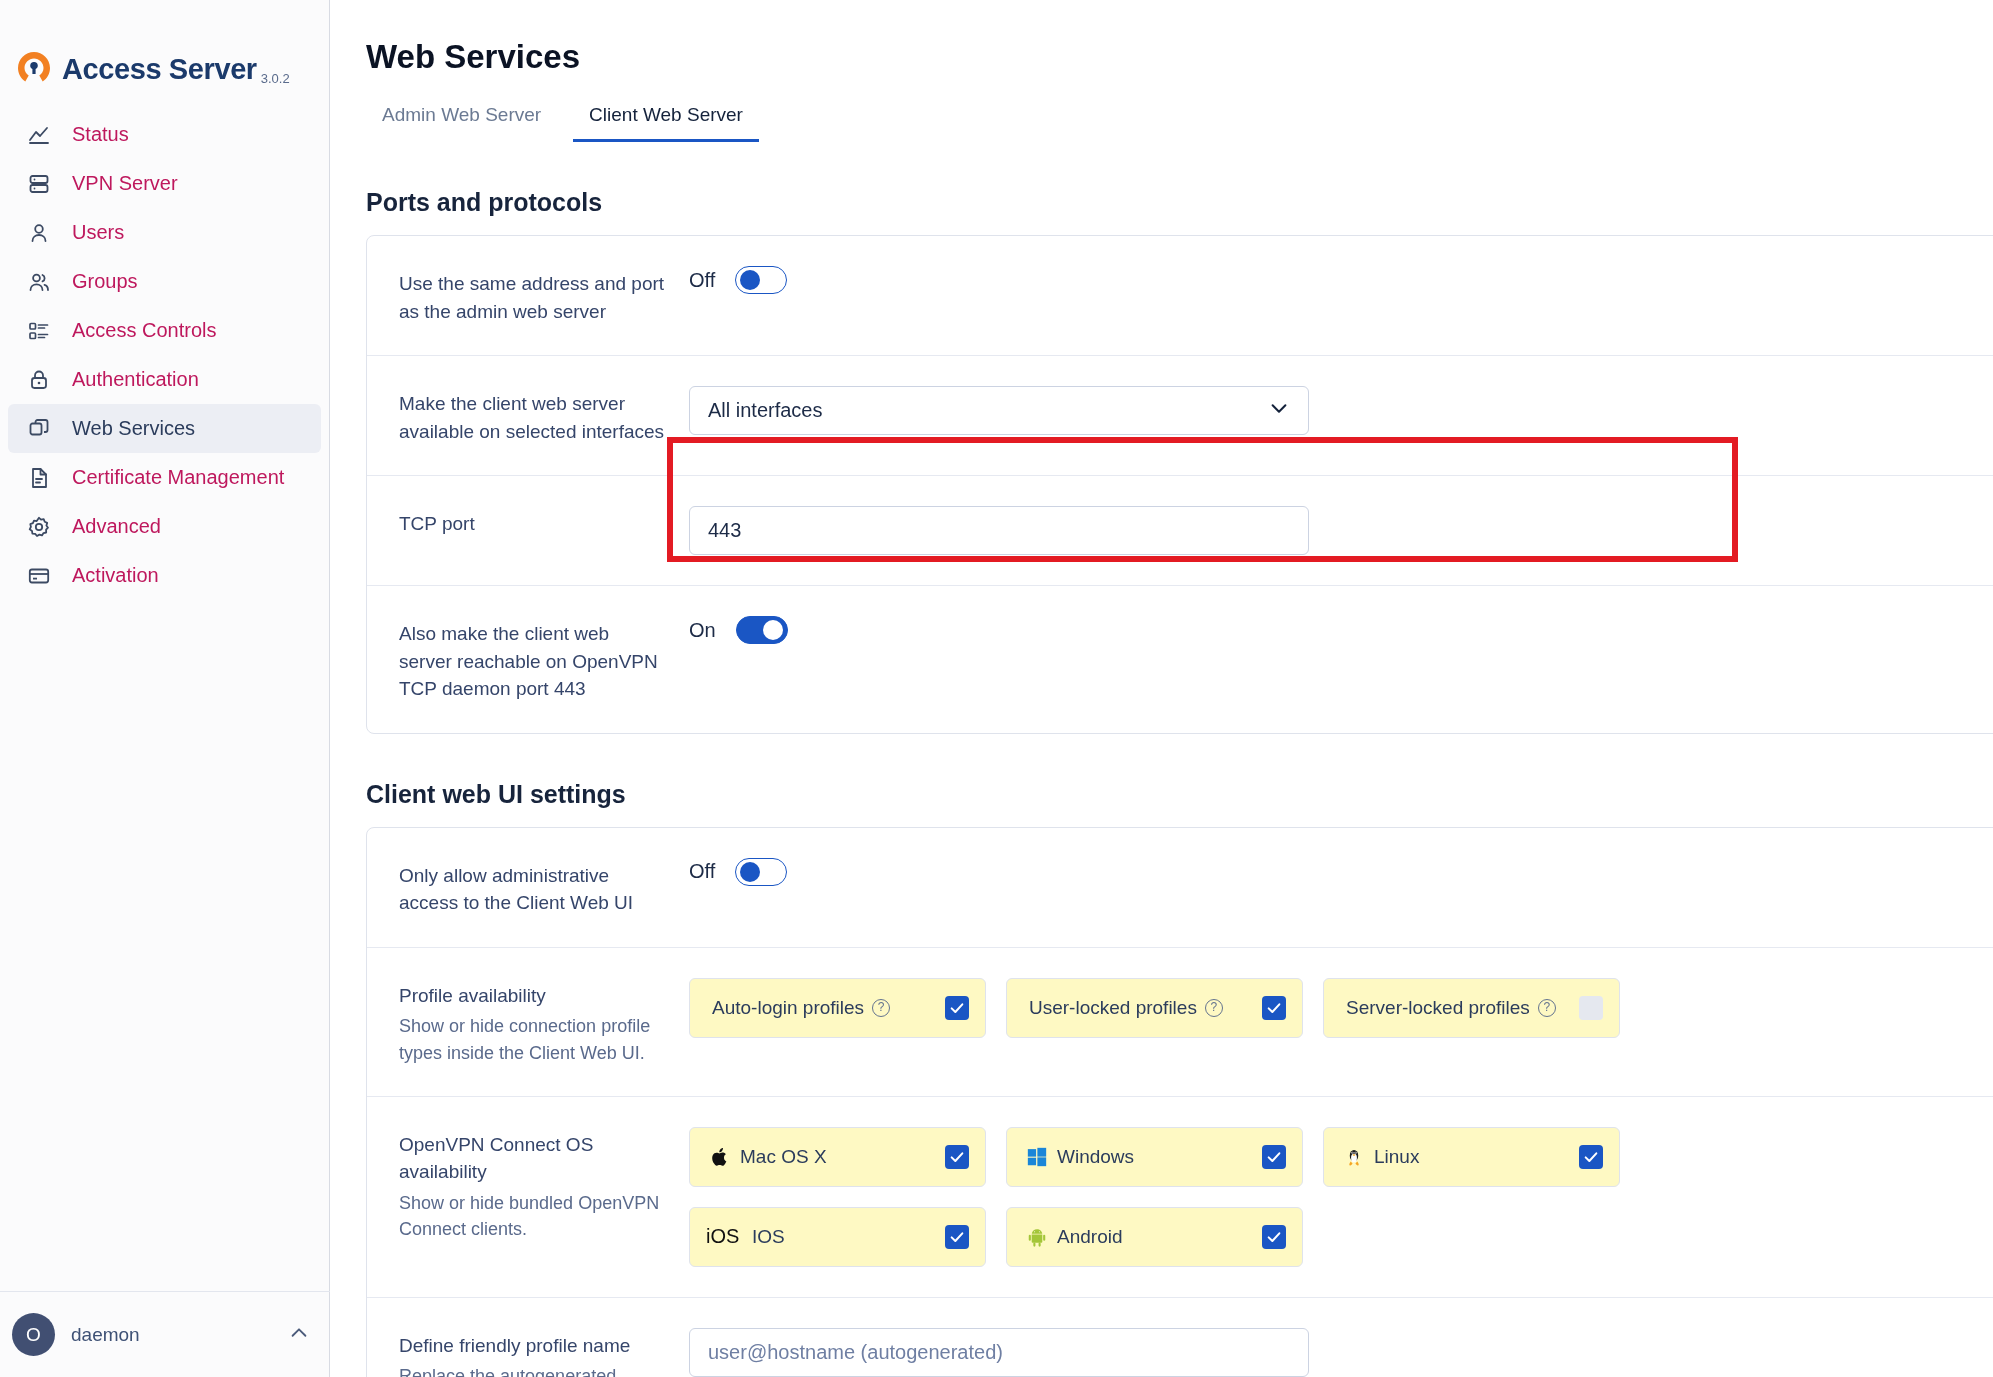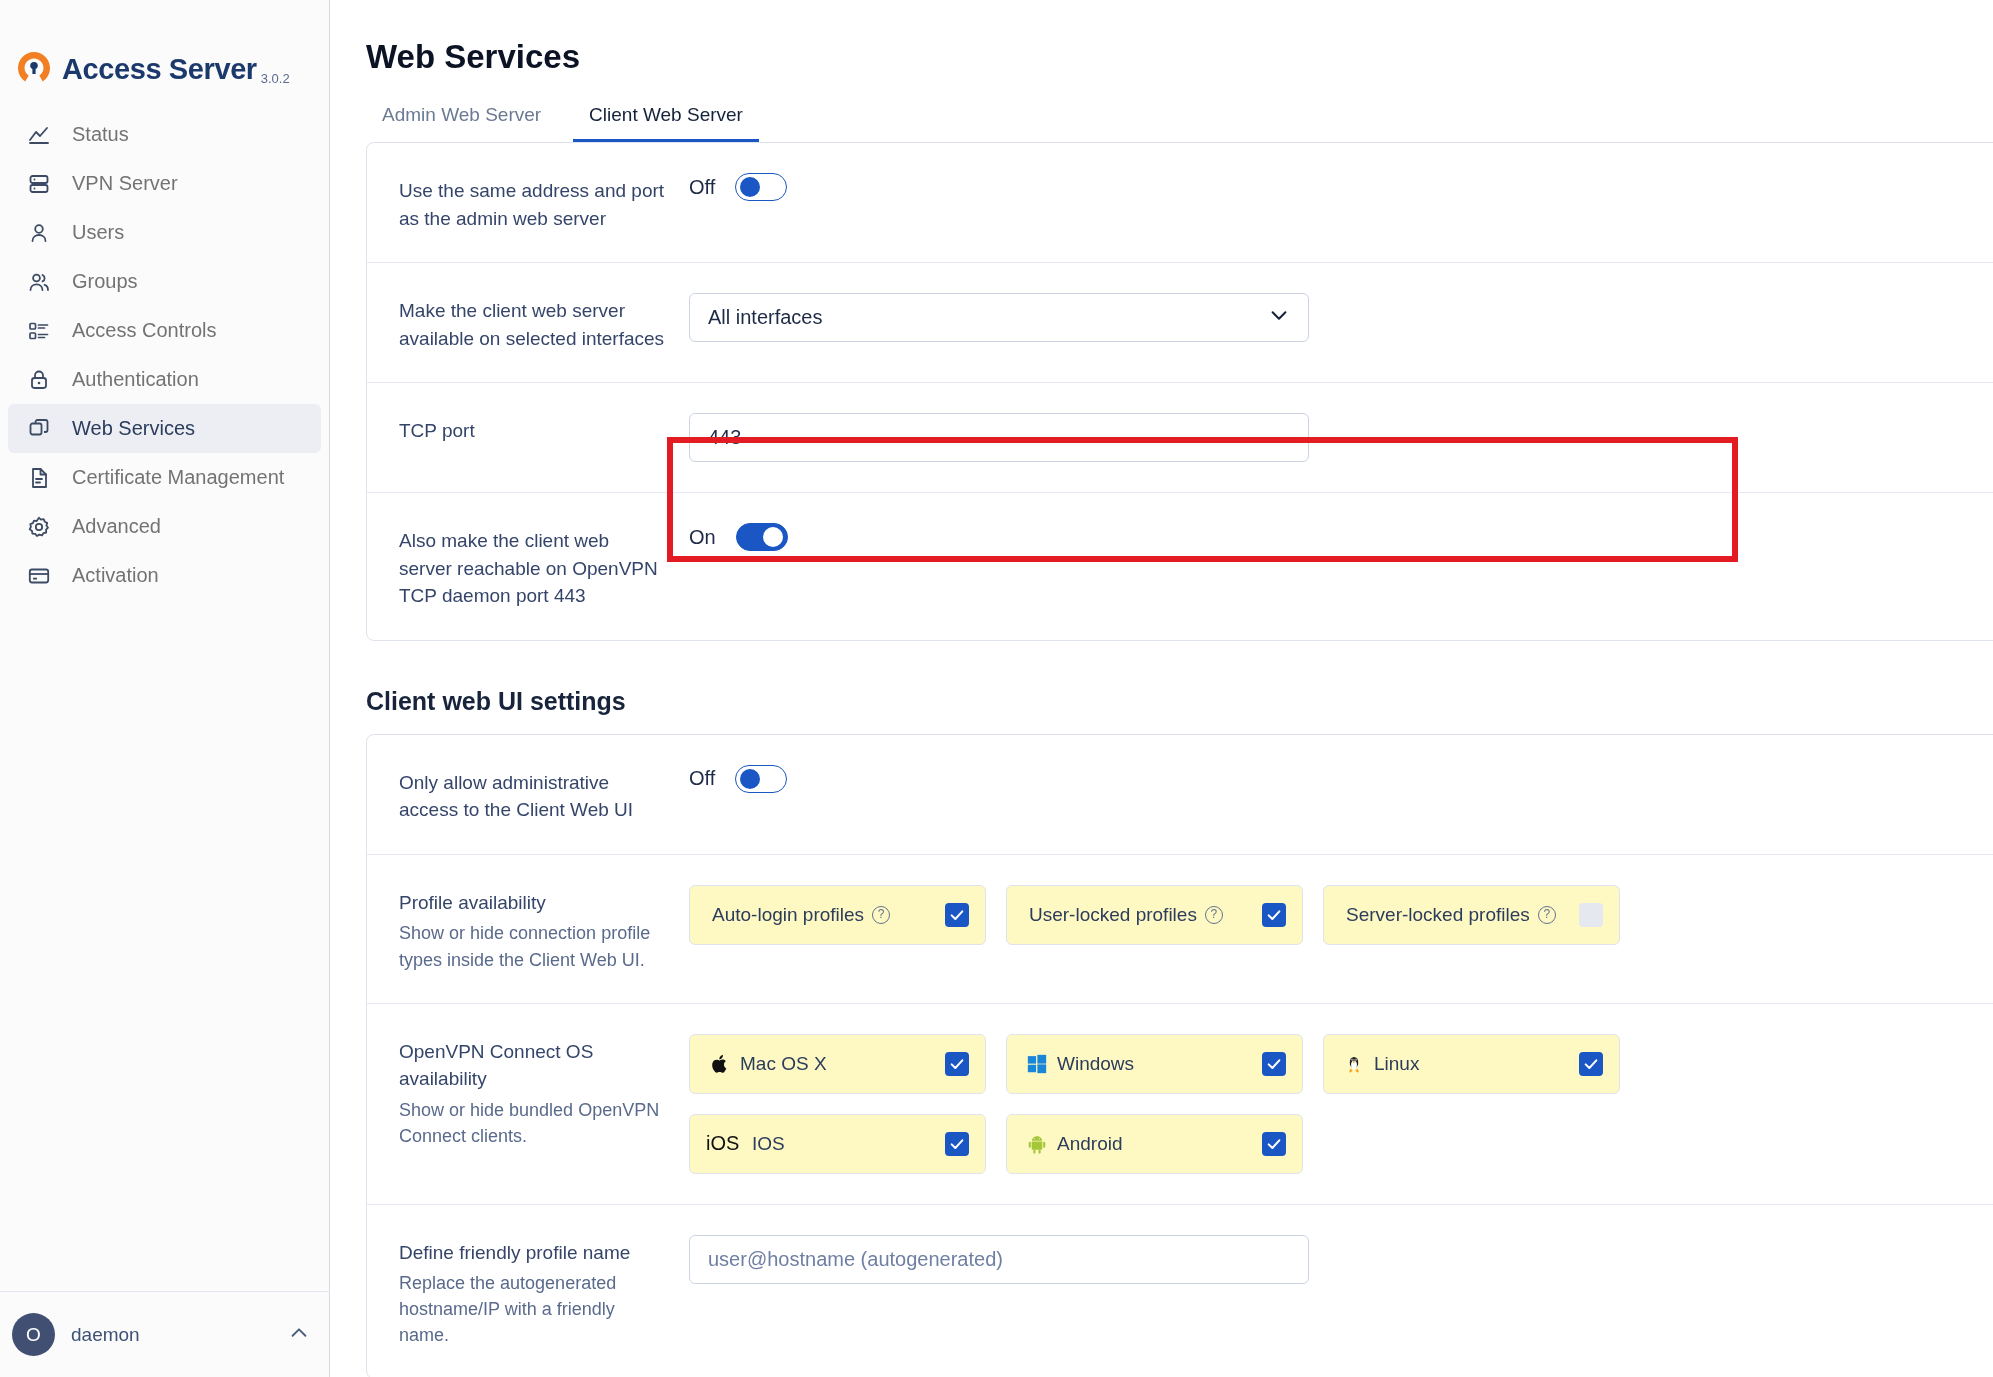--- a/index.html
+++ b/index.html
@@ -40,21 +40,21 @@
     height: 49px; padding-left: 18px;
     margin: 0 8px; border-radius: 6px;
     cursor: pointer;
   }
   .nav-item .nav-ico {
     width: 26px; height: 26px; flex: 0 0 26px;
     display: flex; align-items: center; justify-content: center;
     color: #3c4a63;
   }
   .nav-item .nav-label {
-    margin-left: 20px; font-size: 20px; color: #737373;
+    margin-left: 20px; font-size: 20px; color: #be185d;
     white-space: nowrap;
   }
   .nav-item.active { background: #eceef4; }
   .nav-item.active .nav-label { color: #2b3c5c; }
 
   .sidebar-footer {
     position: absolute; left: 0; bottom: 0;
     width: 330px; height: 86px;
     border-top: 1px solid #e3e6ee;
     display: flex; align-items: center;
@@ -337,20 +337,21 @@
 
   <main class="main">
 
     <h1 class="page-title">Web Services</h1>
 
     <div class="tabs">
       <div class="tab">Admin Web Server</div>
       <div class="tab active">Client Web Server</div>
     </div>
 
+    <h2 class="section-title">Ports and protocols</h2>
 
     <div class="card">
 
       <div class="row">
         <div class="row-label">
           <div class="lbl">Use the same address and port as the admin web server</div>
         </div>
         <div class="row-control">
           <div class="toggle-wrap">
             <span class="toggle-state">Off</span>

